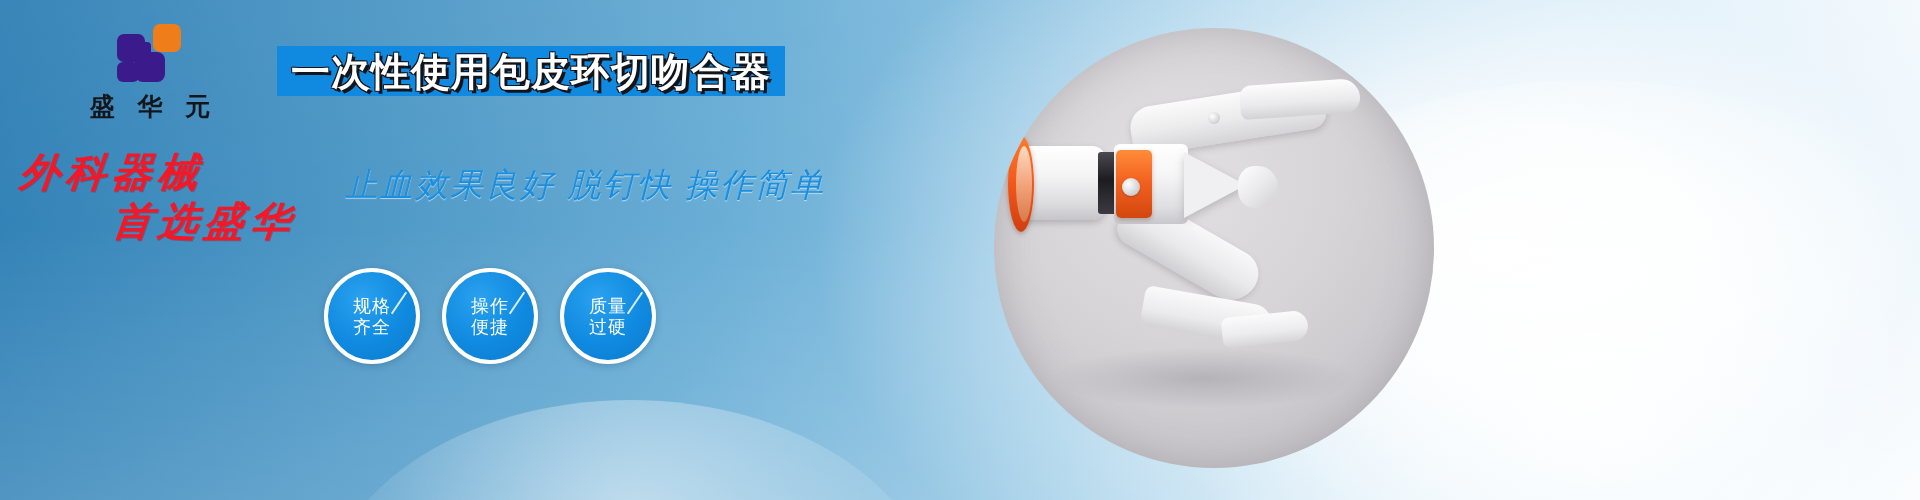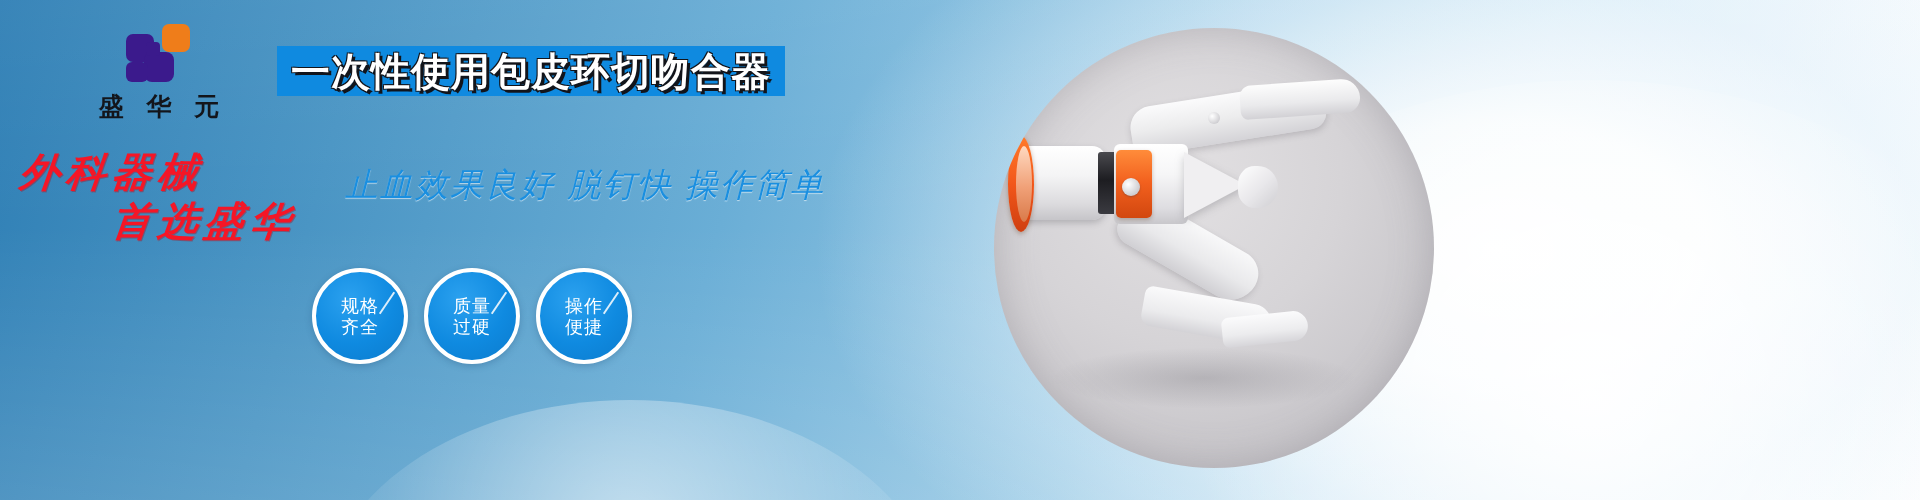--- a/index.html
+++ b/index.html
@@ -23,21 +23,21 @@
     background:radial-gradient(circle at 50% 50%, rgba(255,255,255,0.9) 0%, rgba(255,255,255,0.35) 45%, rgba(255,255,255,0) 72%);
     pointer-events:none;
   }
   .bg-arc{
     position:absolute;left:320px;bottom:-330px;width:620px;height:430px;border-radius:50%;
     background:radial-gradient(circle at 50% 30%, rgba(255,255,255,0.55) 0%, rgba(255,255,255,0.12) 55%, rgba(255,255,255,0) 75%);
     pointer-events:none;
   }
 
   
-  .logo{position:absolute;left:69px;top:24px;width:180px;text-align:center;}
+  .logo{position:absolute;left:60px;top:24px;width:180px;text-align:center;}
   .logo-mark{position:relative;width:66px;height:64px;margin:0 auto 6px auto;}
   .lm{position:absolute;border-radius:7px;}
   .lm-a{left:0px;  top:10px; width:28px;height:28px;background:#3b1a8c;}
   .lm-b{left:18px; top:28px; width:30px;height:30px;background:#3b1a8c;border-radius:8px;}
   .lm-c{left:36px; top:0px;  width:28px;height:28px;background:#ef7d1a;}
   .lm-d{left:20px; top:18px; width:14px;height:14px;background:#3b1a8c;border-radius:4px;}
   .lm-e{left:0px;  top:38px; width:22px;height:20px;background:#3b1a8c;border-radius:6px;}
   .logo-text{
     font-family:"DejaVu Sans","Liberation Sans",sans-serif;
     font-size:25px;font-weight:bold;color:#13151b;letter-spacing:7px;
@@ -75,21 +75,21 @@
   .subtitle{
     position:absolute;left:345px;top:168px;
     font-family:"DejaVu Sans","Liberation Sans",sans-serif;
     font-size:33px;font-weight:500;color:#1a8fe0;letter-spacing:2px;
     white-space:nowrap;line-height:1;
     text-shadow:0 1px 1px rgba(255,255,255,0.6);
     font-style:italic;
   }
 
   
-  .badges{position:absolute;left:312px;top:268px;display:flex;gap:16px;}
+  .badges{position:absolute;left:324px;top:268px;display:flex;gap:22px;}
   .badge{
     position:relative;width:88px;height:88px;border-radius:50%;
     background:radial-gradient(circle at 38% 30%, #2ba1ef 0%, #0f8ae0 55%, #0c7bcd 100%);
     border:4px solid #ffffff;
     box-shadow:0 2px 7px rgba(25,70,110,0.28);
     display:flex;flex-direction:column;align-items:center;justify-content:center;
     overflow:hidden;
   }
   .badge-slash{
     position:absolute;right:16px;top:18px;width:2px;height:26px;
@@ -230,27 +230,27 @@
   <div class="subtitle">止血效果良好 脱钉快 操作简单</div>
 
   <div class="badges">
     <div class="badge">
       <span class="badge-slash"></span>
       <span class="badge-l1">规格</span>
       <span class="badge-l2">齐全</span>
     </div>
     <div class="badge">
       <span class="badge-slash"></span>
+      <span class="badge-l1">操作</span>
+      <span class="badge-l2">便捷</span>
+    </div>
+    <div class="badge">
+      <span class="badge-slash"></span>
       <span class="badge-l1">质量</span>
       <span class="badge-l2">过硬</span>
-    </div>
-    <div class="badge">
-      <span class="badge-slash"></span>
-      <span class="badge-l1">操作</span>
-      <span class="badge-l2">便捷</span>
     </div>
   </div>
 
   <div class="photo">
     <div class="ph shadow-pool"></div>
     <div class="ph arm-u"></div>
     <div class="ph arm-u2"></div>
     <div class="ph arm-l"></div>
     <div class="ph arm-l2"></div>
     <div class="ph arm-l3"></div>

